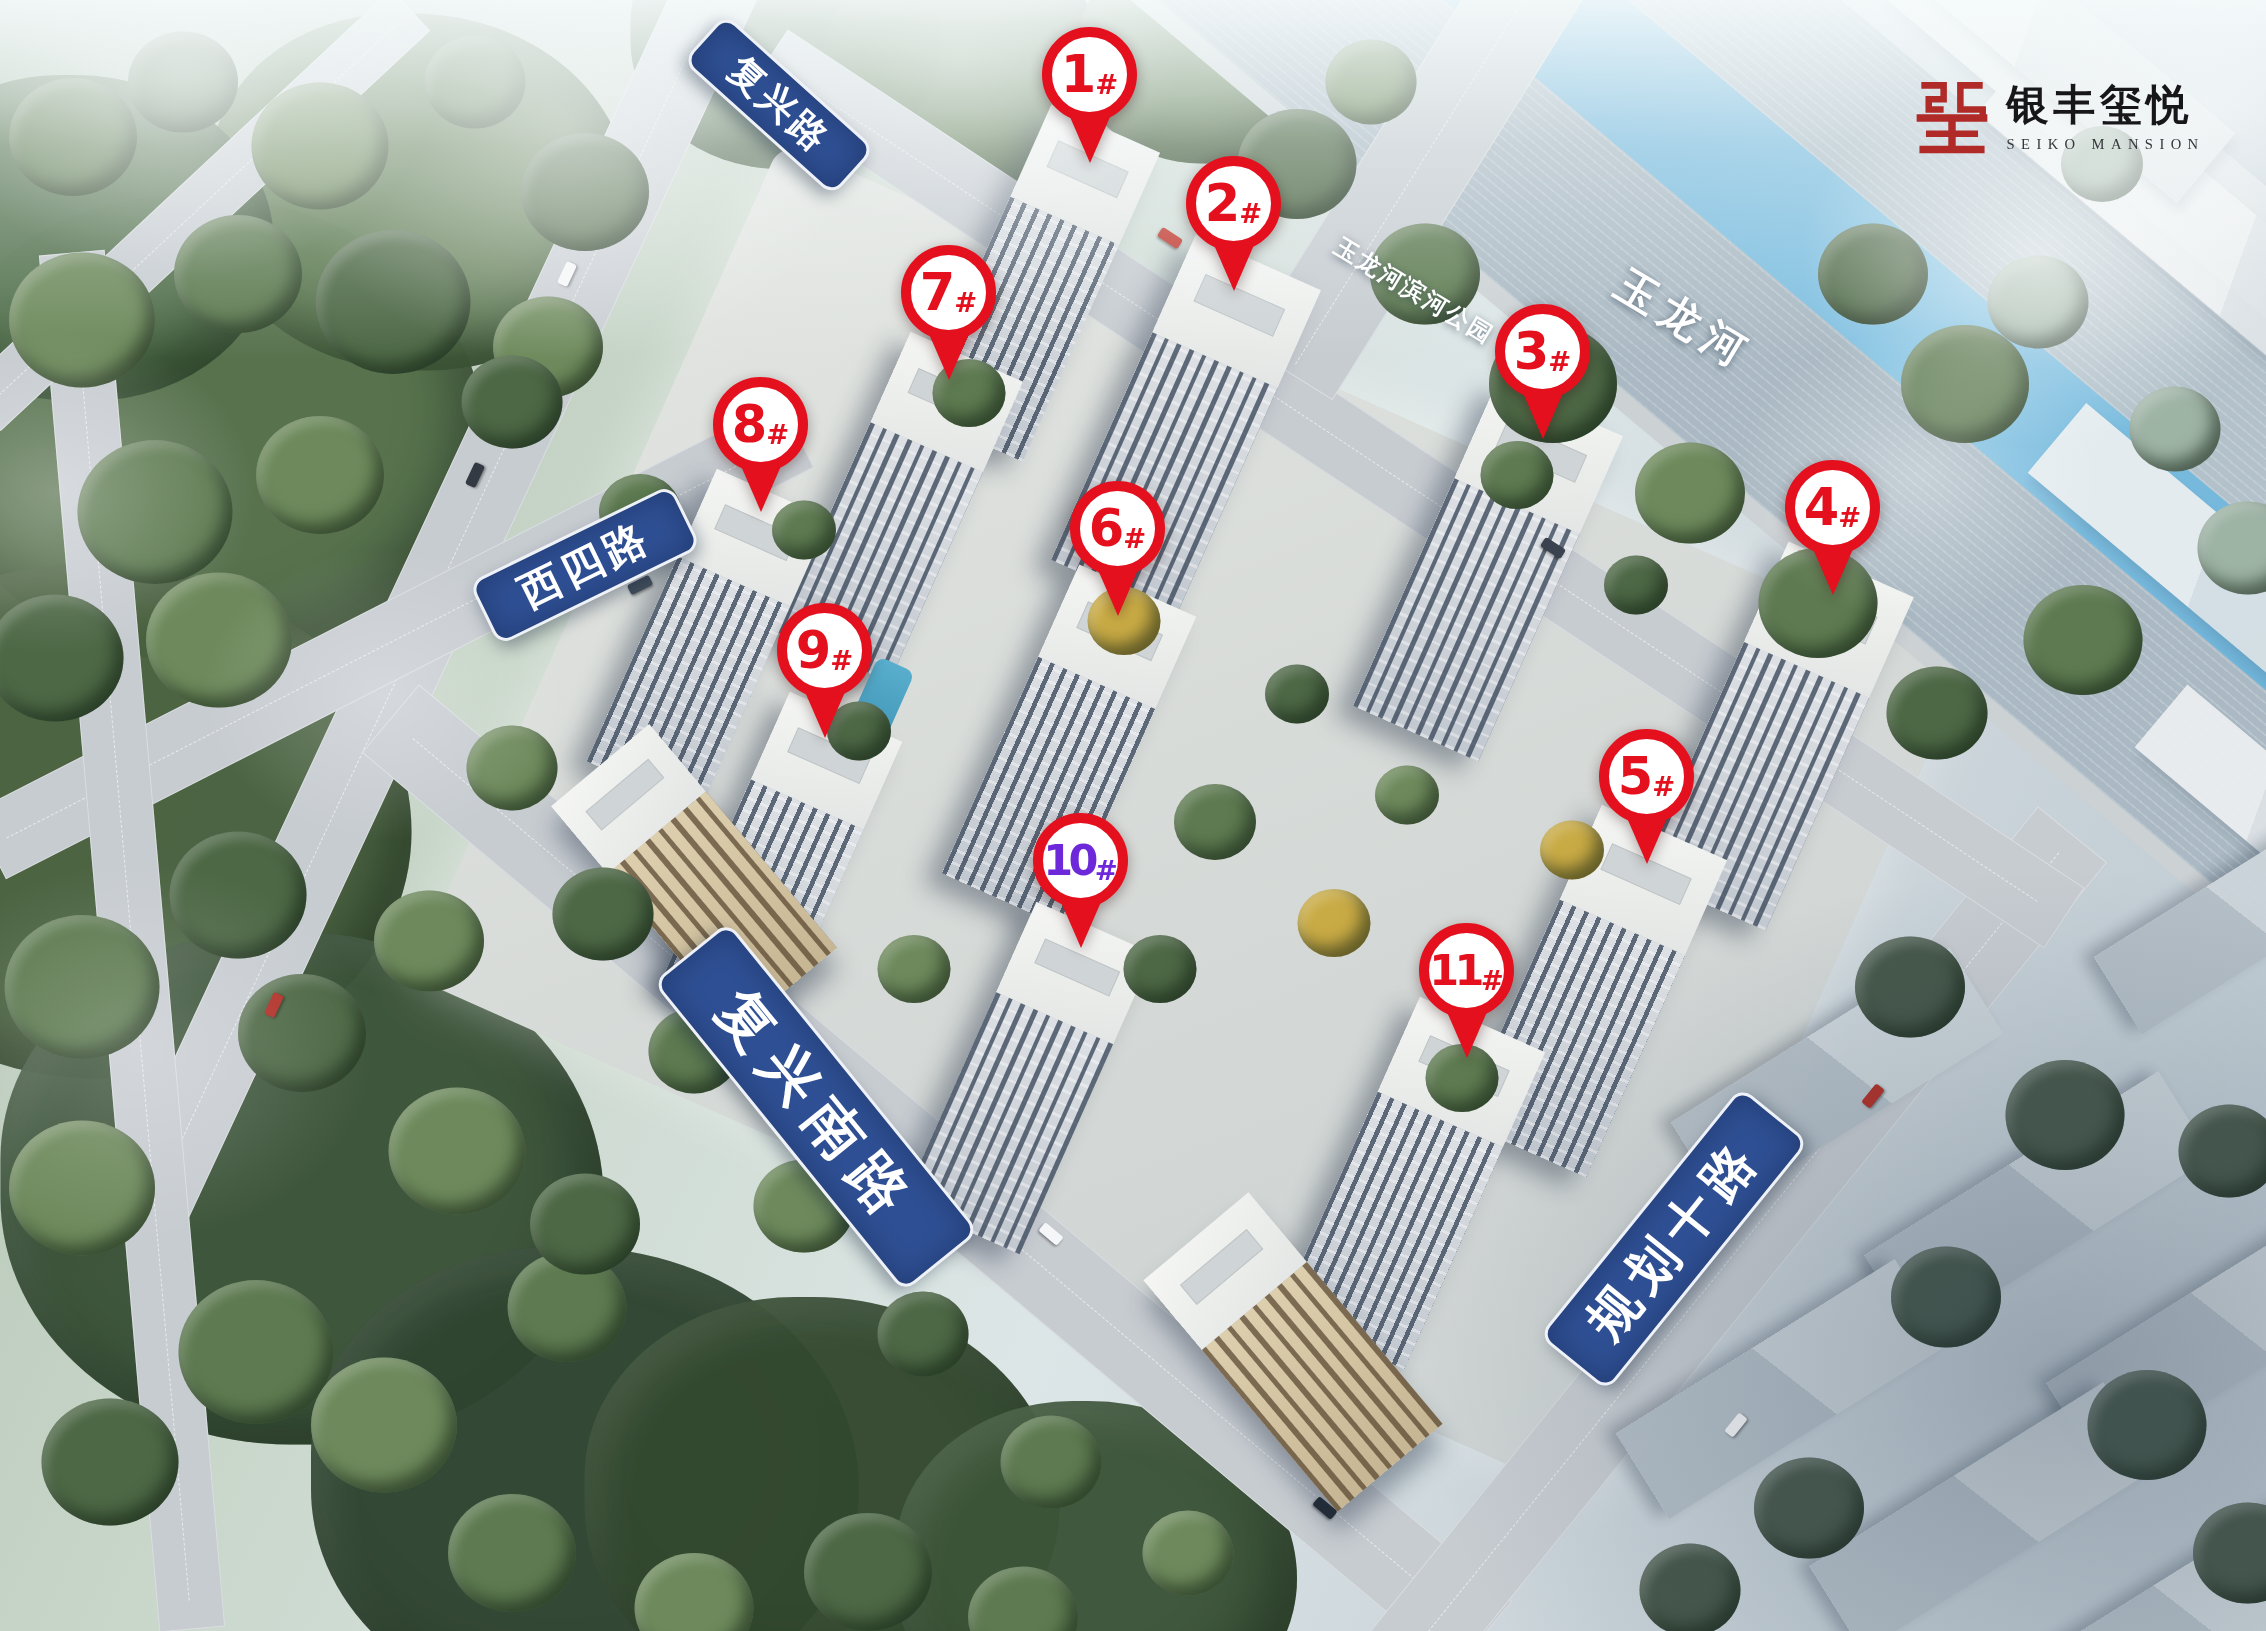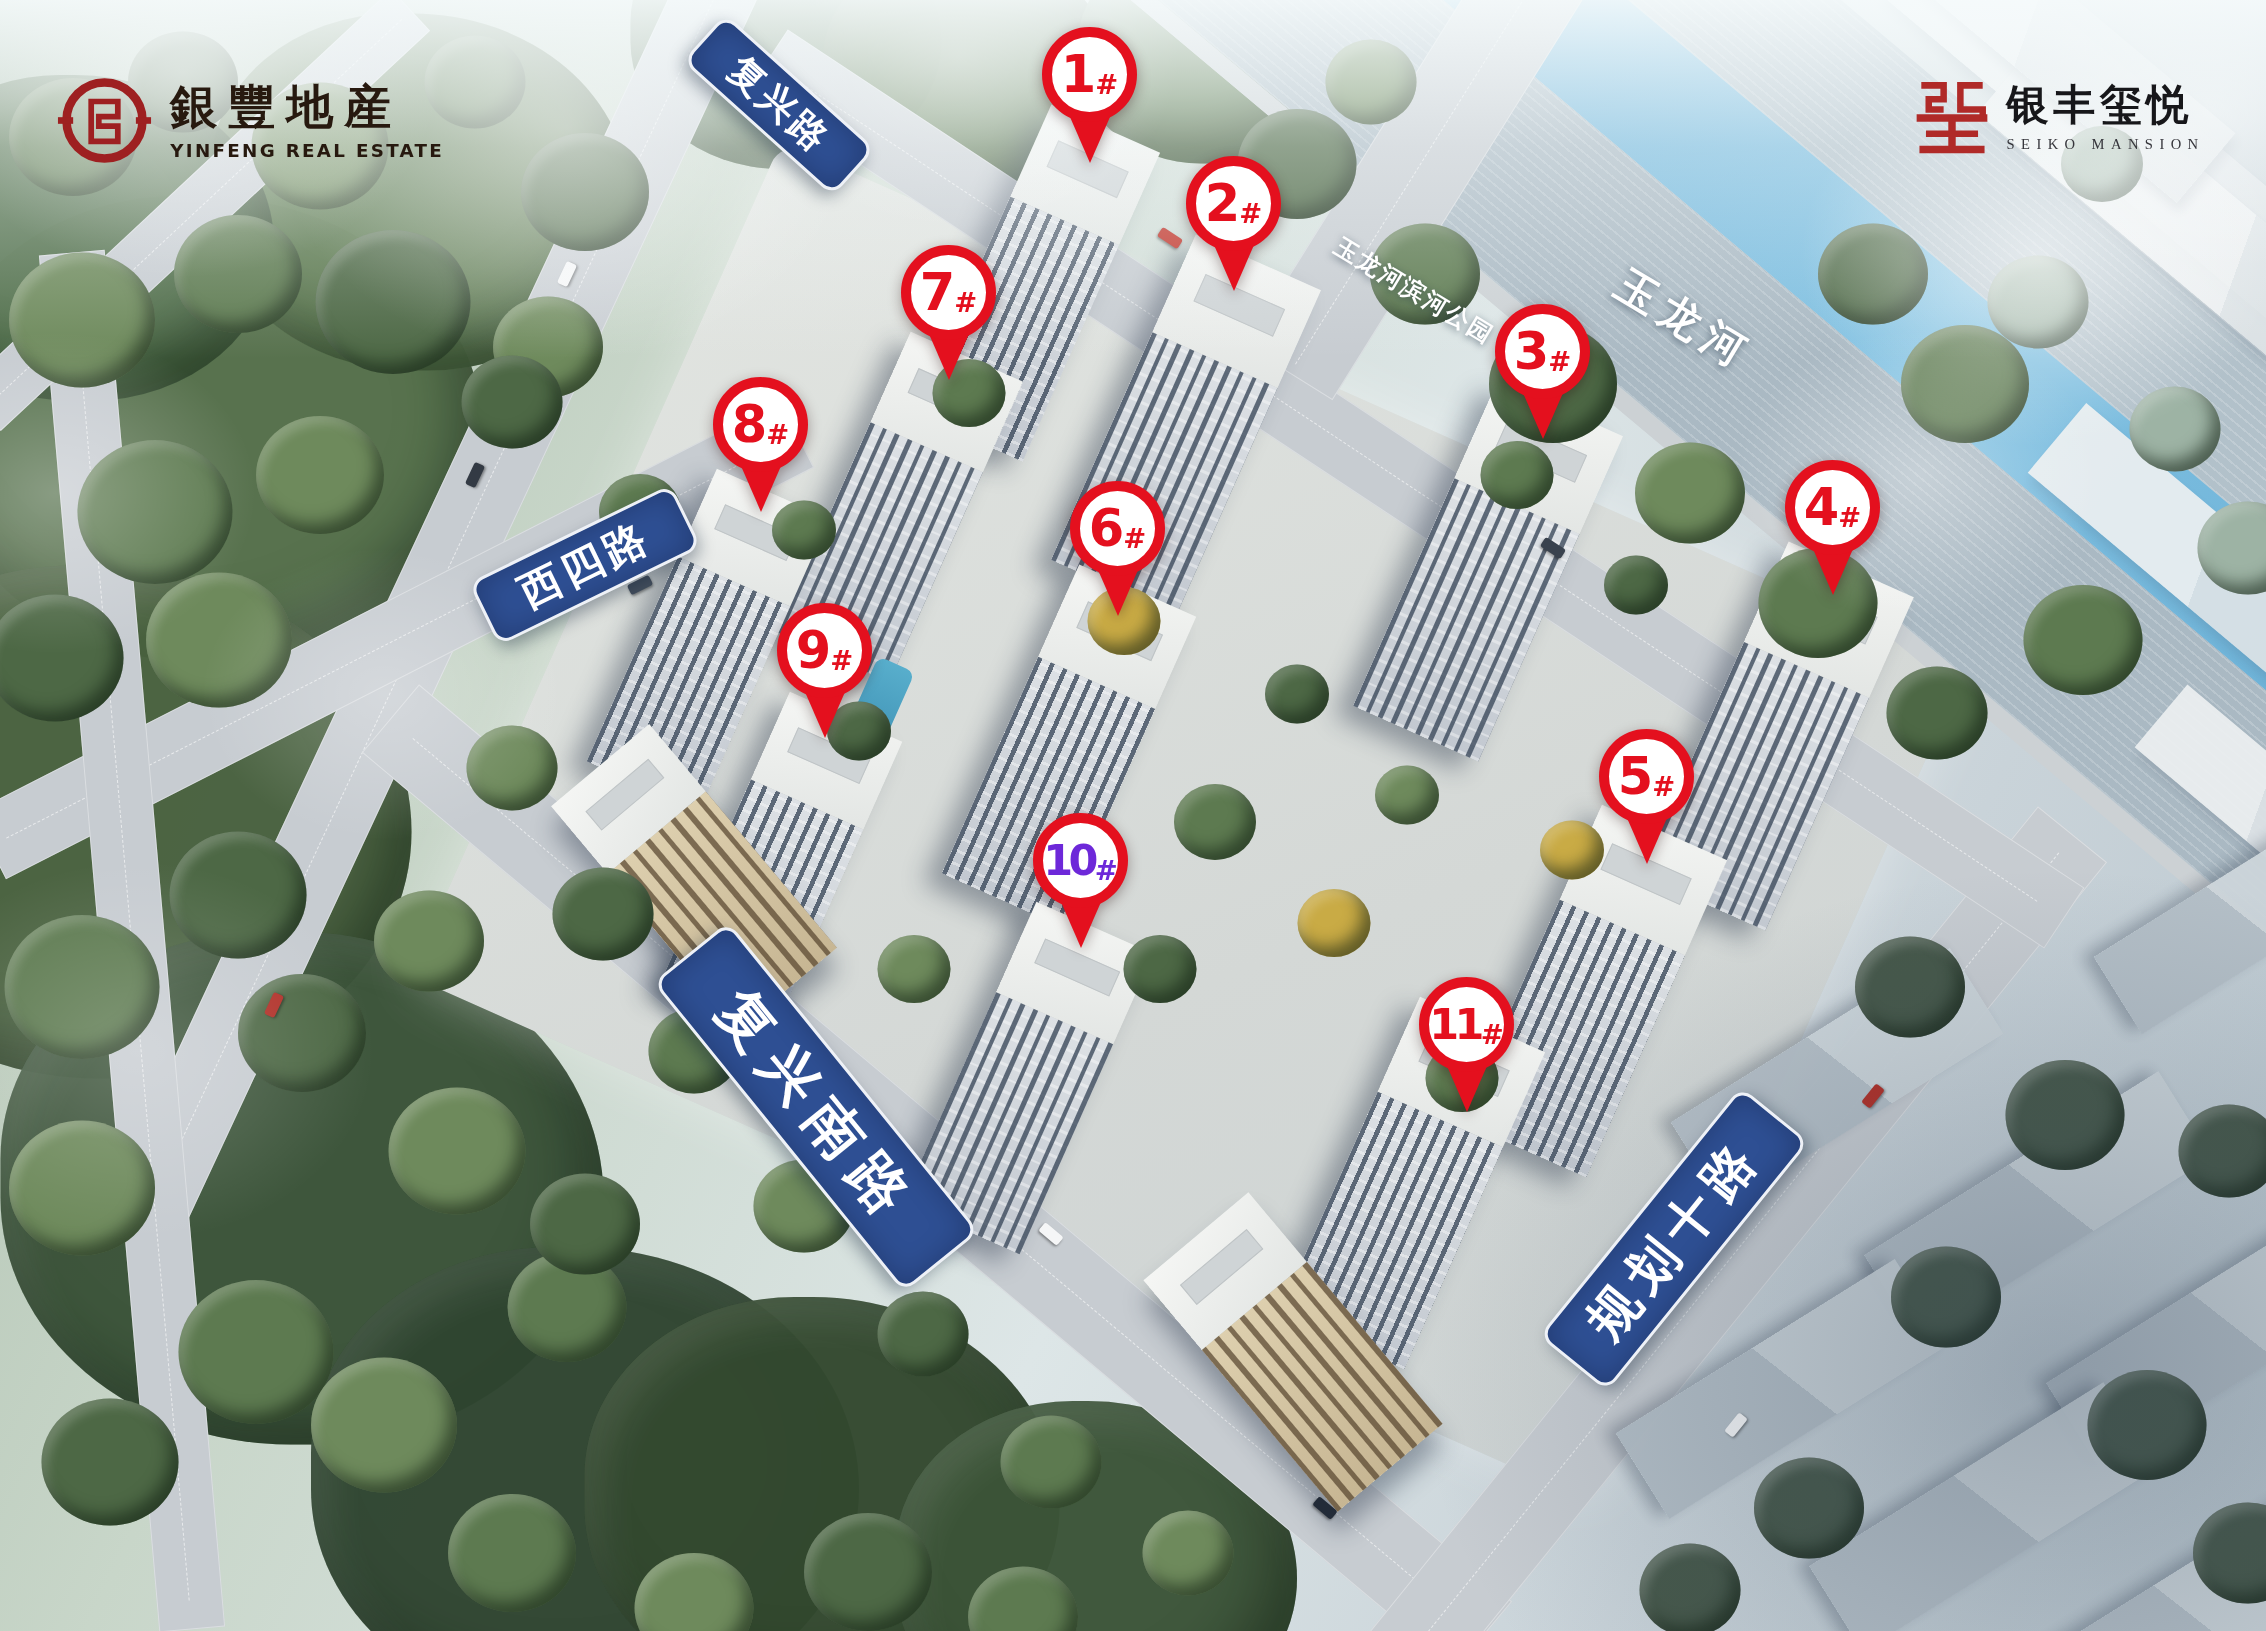--- a/index.html
+++ b/index.html
@@ -286,32 +286,20 @@
       <div class="abs fog" style="opacity: 0.3; position: absolute; left: 384px; top: 694px; width: 365px; height: 292px; transform: translate(-50%, -50%) rotate(0deg);"></div>
       <div class="abs fog" style="opacity: 0.25; position: absolute; left: 137px; top: 1051px; width: 475px; height: 380px; transform: translate(-50%, -50%) rotate(0deg);"></div>
       <div class="abs fog" style="opacity: 0.7; position: absolute; left: 2038px; top: 256px; width: 475px; height: 380px; transform: translate(-50%, -50%) rotate(0deg);"></div>
       <div class="abs fog" style="opacity: 0.6; position: absolute; left: 2211px; top: 110px; width: 402px; height: 322px; transform: translate(-50%, -50%) rotate(0deg);"></div>
       <div class="abs fog" style="opacity: 0.4; position: absolute; left: 1919px; top: 475px; width: 365px; height: 292px; transform: translate(-50%, -50%) rotate(0deg);"></div>
       <div class="mist-top"></div>
     </div>
 
   <div id="overlay">
 
-    <div class="logo logo-left">
-      <svg width="95" height="95" viewBox="0 0 100 100">
-        <circle cx="50" cy="50" r="40" fill="none" stroke="#9e2021" stroke-width="9"></circle>
-        <line x1="1" y1="50" x2="17" y2="50" stroke="#9e2021" stroke-width="7"></line>
-        <line x1="83" y1="50" x2="99" y2="50" stroke="#9e2021" stroke-width="7"></line>
-        <path d="M36 30 h28 v16 h-20 v10 h20 v16 h-28 z" fill="none" stroke="#9e2021" stroke-width="6"></path>
-      </svg>
-      <div>
-        <div class="logo-cn">銀豐地産</div>
-        <div class="logo-en">YINFENG REAL ESTATE</div>
-      </div>
-    </div>
 
     <div class="logo logo-right">
       <svg width="80" height="80" viewBox="0 0 86 86">
         <g fill="none" stroke="#b02a28" stroke-width="7">
           <path d="M10 9 h24 v15 h-16 v11 h16"></path>
           <path d="M76 9 h-24 v26 h24 v9"></path>
           <line x1="5" y1="44" x2="81" y2="44" stroke-width="8"></line>
           <line x1="43" y1="44" x2="43" y2="81" stroke-width="8"></line>
           <line x1="15" y1="61" x2="71" y2="61"></line>
           <line x1="8" y1="78" x2="78" y2="78" stroke-width="8"></line>
@@ -401,21 +389,21 @@
         </div>
         <div class="marker-tail" style="border-top: 53px solid rgb(228, 16, 30);"></div>
       </div>
       <div class="marker" style="left: 1033px; top: 813px;">
         <div class="marker-circle" style="border: 10px solid rgb(228, 16, 30); color: #6d28d9;">
           <span class="marker-num len2">10</span>
           <span class="marker-hash">#</span>
         </div>
         <div class="marker-tail" style="border-top: 53px solid rgb(228, 16, 30);"></div>
       </div>
-      <div class="marker" style="left: 1419px; top: 977px;">
+      <div class="marker" style="left: 1419px; top: 923px;">
         <div class="marker-circle" style="border: 10px solid rgb(228, 16, 30); color: rgb(228, 16, 30);">
           <span class="marker-num len2">11</span>
           <span class="marker-hash">#</span>
         </div>
         <div class="marker-tail" style="border-top: 53px solid rgb(228, 16, 30);"></div>
       </div>
     </div>
 </div>
 
 

